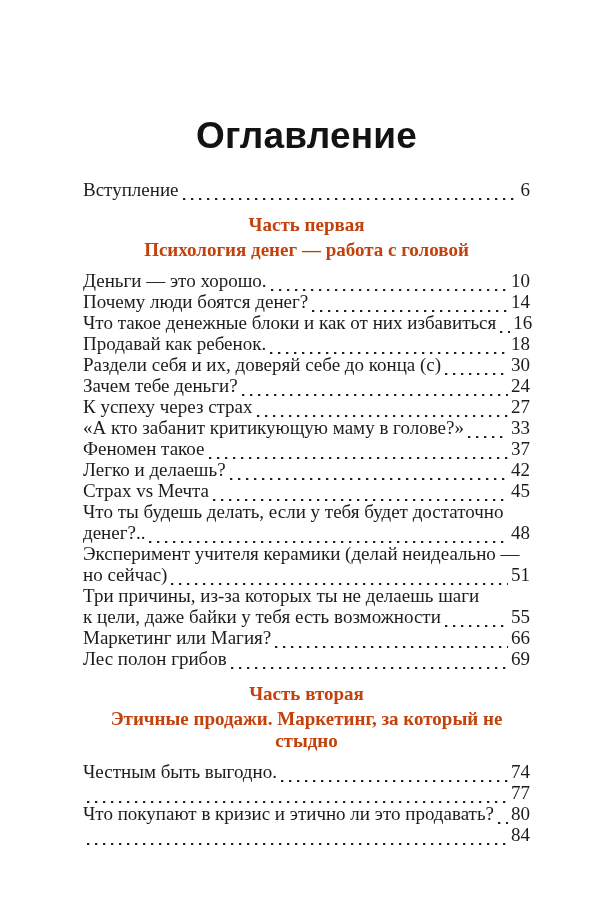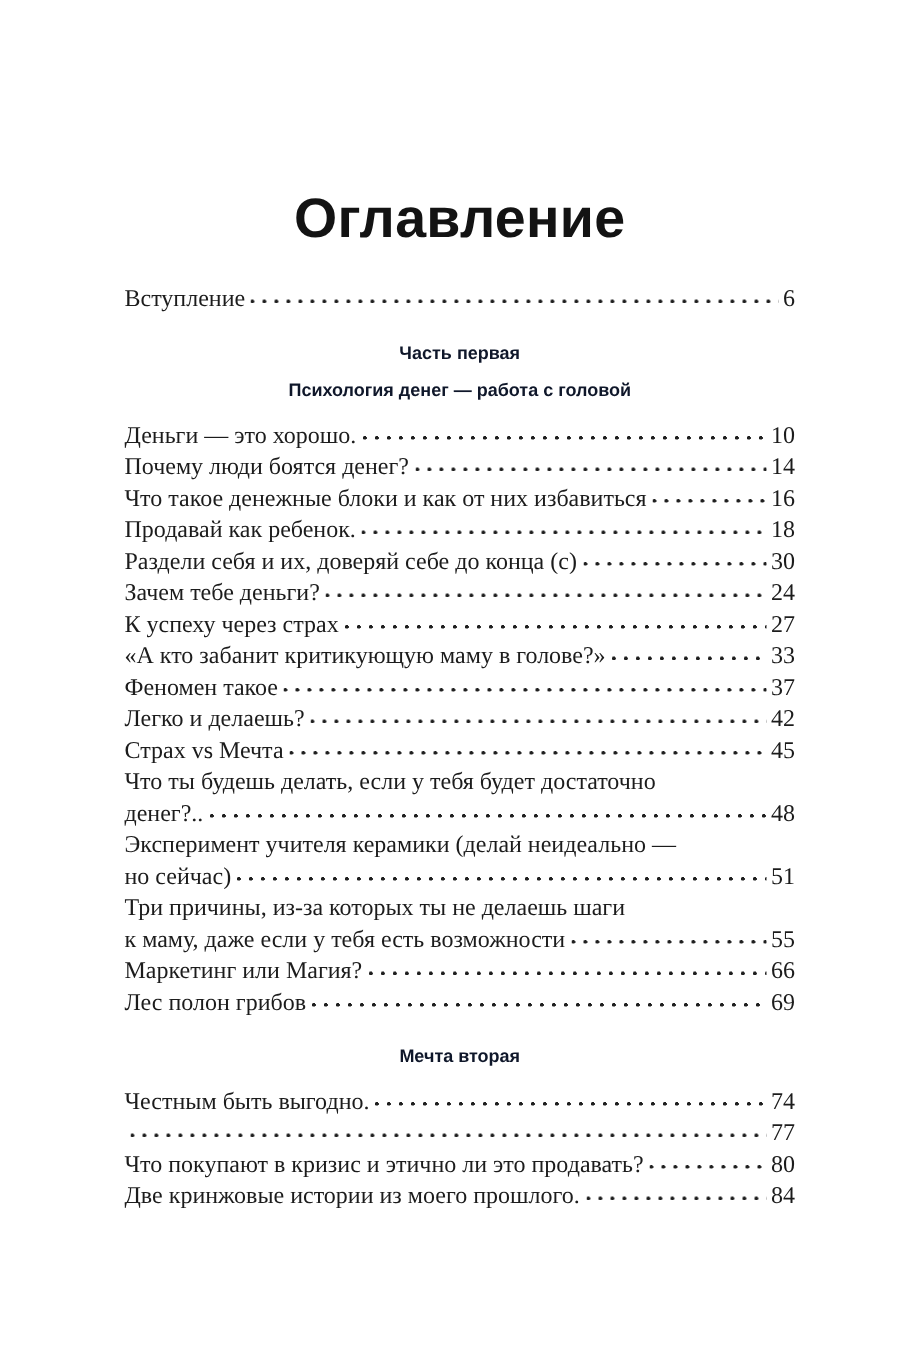--- a/index.html
+++ b/index.html
@@ -15,40 +15,40 @@
     overflow: hidden;
   }
   .page {
     width: 613px;
     height: 900px;
     background: #ffffff;
     box-sizing: border-box;
   }
   .content {
     width: 447px;
-    margin: 12px auto;
+    margin: 2px auto;
     padding-top: 114px;
   }
   .title {
     font-family: "Liberation Sans", sans-serif;
     font-weight: 700;
     font-size: 37px;
     line-height: 40px;
     letter-spacing: 0.2px;
     text-align: center;
     color: #131313;
     margin: 0 0 23px 0;
   }
   .entry {
     margin: 0;
   }
   .entry .row {
     display: flex;
-    align-items: center;
-    font-size: 16px;
+    align-items: flex-end;
+    font-size: 19px;
     line-height: 21px;
     white-space: nowrap;
   }
   .etext {
     flex: 0 0 auto;
   }
   .leader {
     flex: 1 1 auto;
     min-width: 10px;
     height: 4px;
@@ -60,24 +60,24 @@
   }
   .pnum {
     flex: 0 0 auto;
     text-align: right;
   }
   .intro-entry {
     margin-bottom: 14px;
   }
   .part {
     text-align: center;
-    font-family: Liberation Sans, sans-serif;
+    font-family: Liberation Serif, serif;
     font-weight: 700;
-    font-size: 12px;
-    color: #0f172a;
+    font-size: 19px;
+    color: #c2410c;
     margin: 14px 0 9px 0;
   }
   .part-label {
     line-height: 22px;
   }
   .part-title {
     line-height: 22px;
     margin-top: 3px;
   }
   .entries {
@@ -198,42 +198,43 @@
               <span class="etext">но сейчас)</span>
               <span class="leader"></span>
               <span class="pnum">51</span>
             </div>
           </div>
           <div class="entry">
             <div class="row">
               <span class="etext">Три причины, из-за которых ты не делаешь шаги</span>
             </div>
             <div class="row">
-              <span class="etext">к маму, даже если у тебя есть возможности</span>
+              <span class="etext">к цели, даже байки у тебя есть возможности</span>
               <span class="leader"></span>
               <span class="pnum">55</span>
             </div>
           </div>
           <div class="entry">
             <div class="row">
               <span class="etext">Маркетинг или Магия?</span>
               <span class="leader"></span>
               <span class="pnum">66</span>
             </div>
           </div>
           <div class="entry">
             <div class="row">
               <span class="etext">Лес полон грибов</span>
               <span class="leader"></span>
               <span class="pnum">69</span>
             </div>
           </div>
         </div>
         <div class="part">
-          <div class="part-label">Мечта вторая</div>
+          <div class="part-label">Часть вторая</div>
+          <div class="part-title">Этичные продажи. Маркетинг, за который не стыдно</div>
         </div>
         <div class="entries">
           <div class="entry">
             <div class="row">
               <span class="etext">Честным быть выгодно.</span>
               <span class="leader"></span>
               <span class="pnum">74</span>
             </div>
           </div>
           <div class="entry">
@@ -244,21 +245,20 @@
           </div>
           <div class="entry">
             <div class="row">
               <span class="etext">Что покупают в кризис и этично ли это продавать?</span>
               <span class="leader"></span>
               <span class="pnum">80</span>
             </div>
           </div>
           <div class="entry">
             <div class="row">
-              <span class="etext">Две кринжовые истории из моего прошлого.</span>
               <span class="leader"></span>
               <span class="pnum">84</span>
             </div>
           </div>
         </div>
       </div>
   </div>
 </div>
 
 </body></html>

